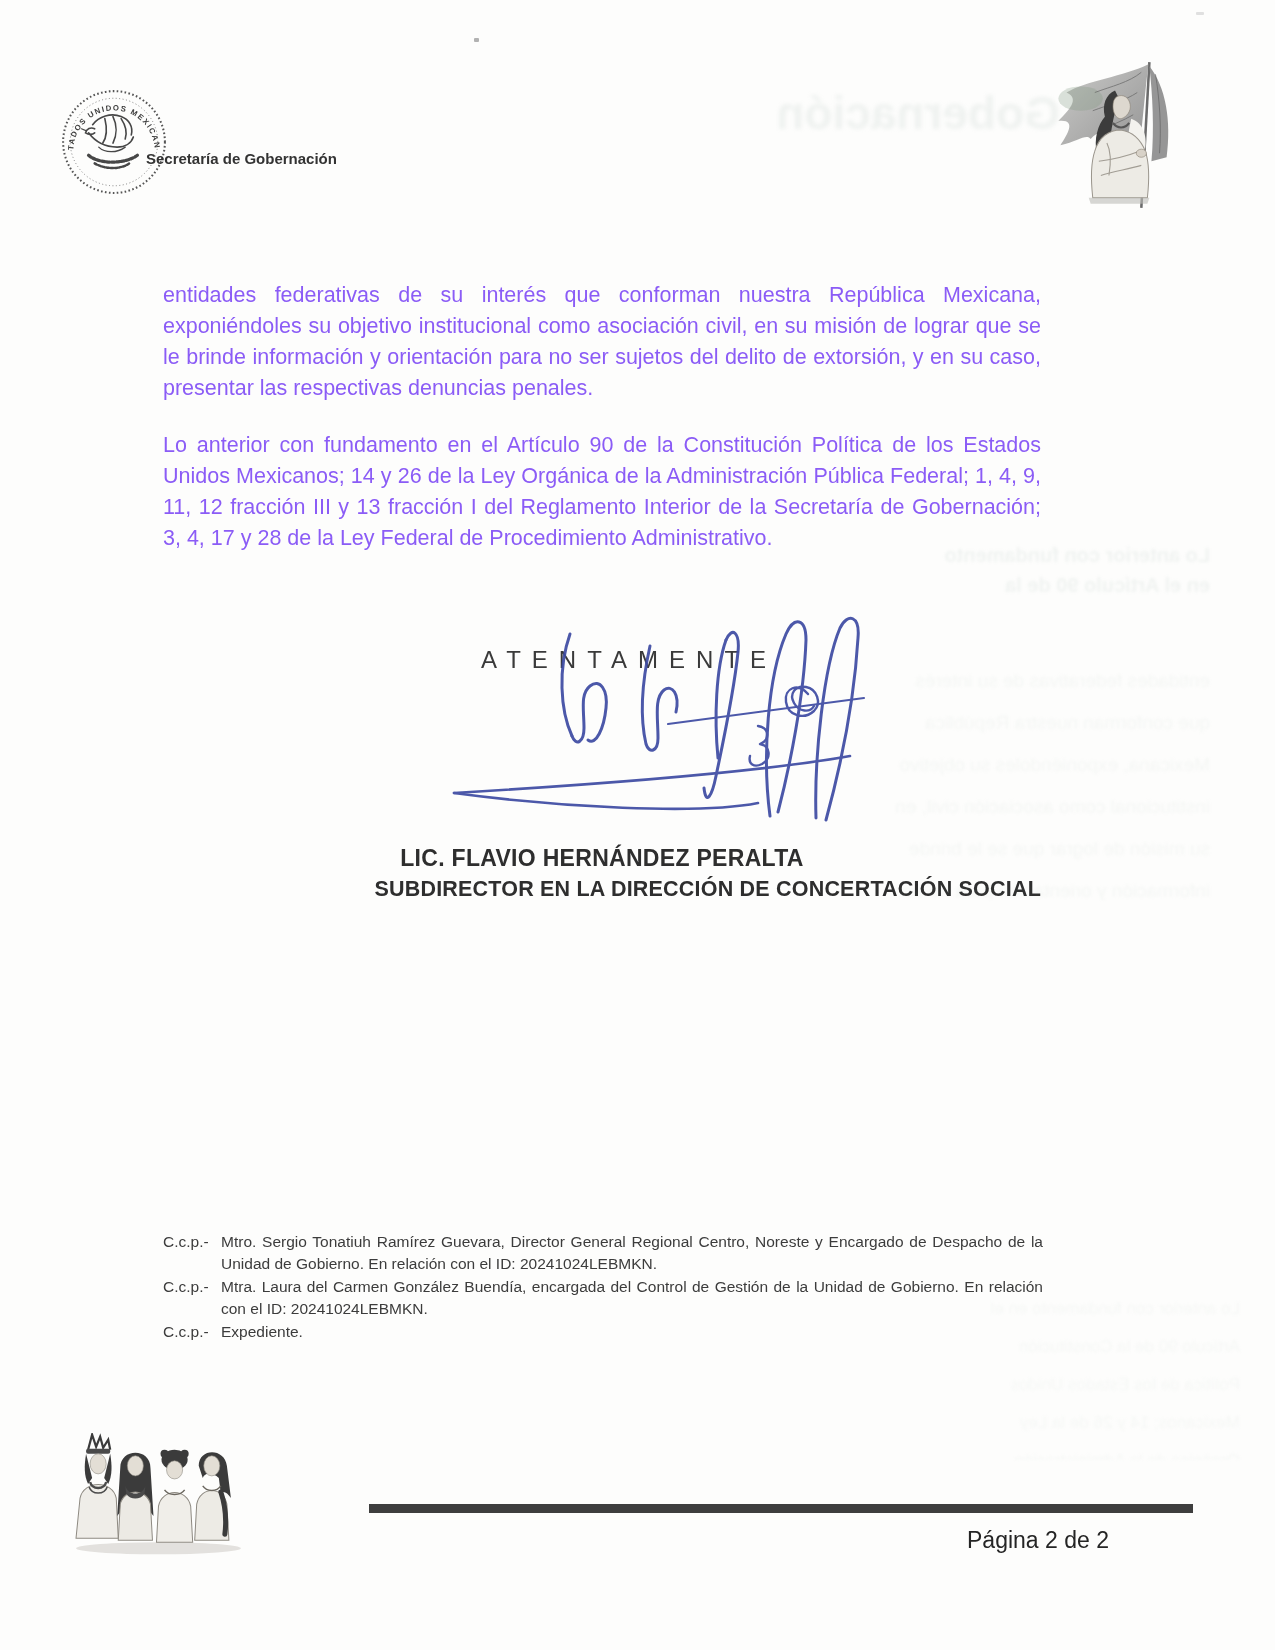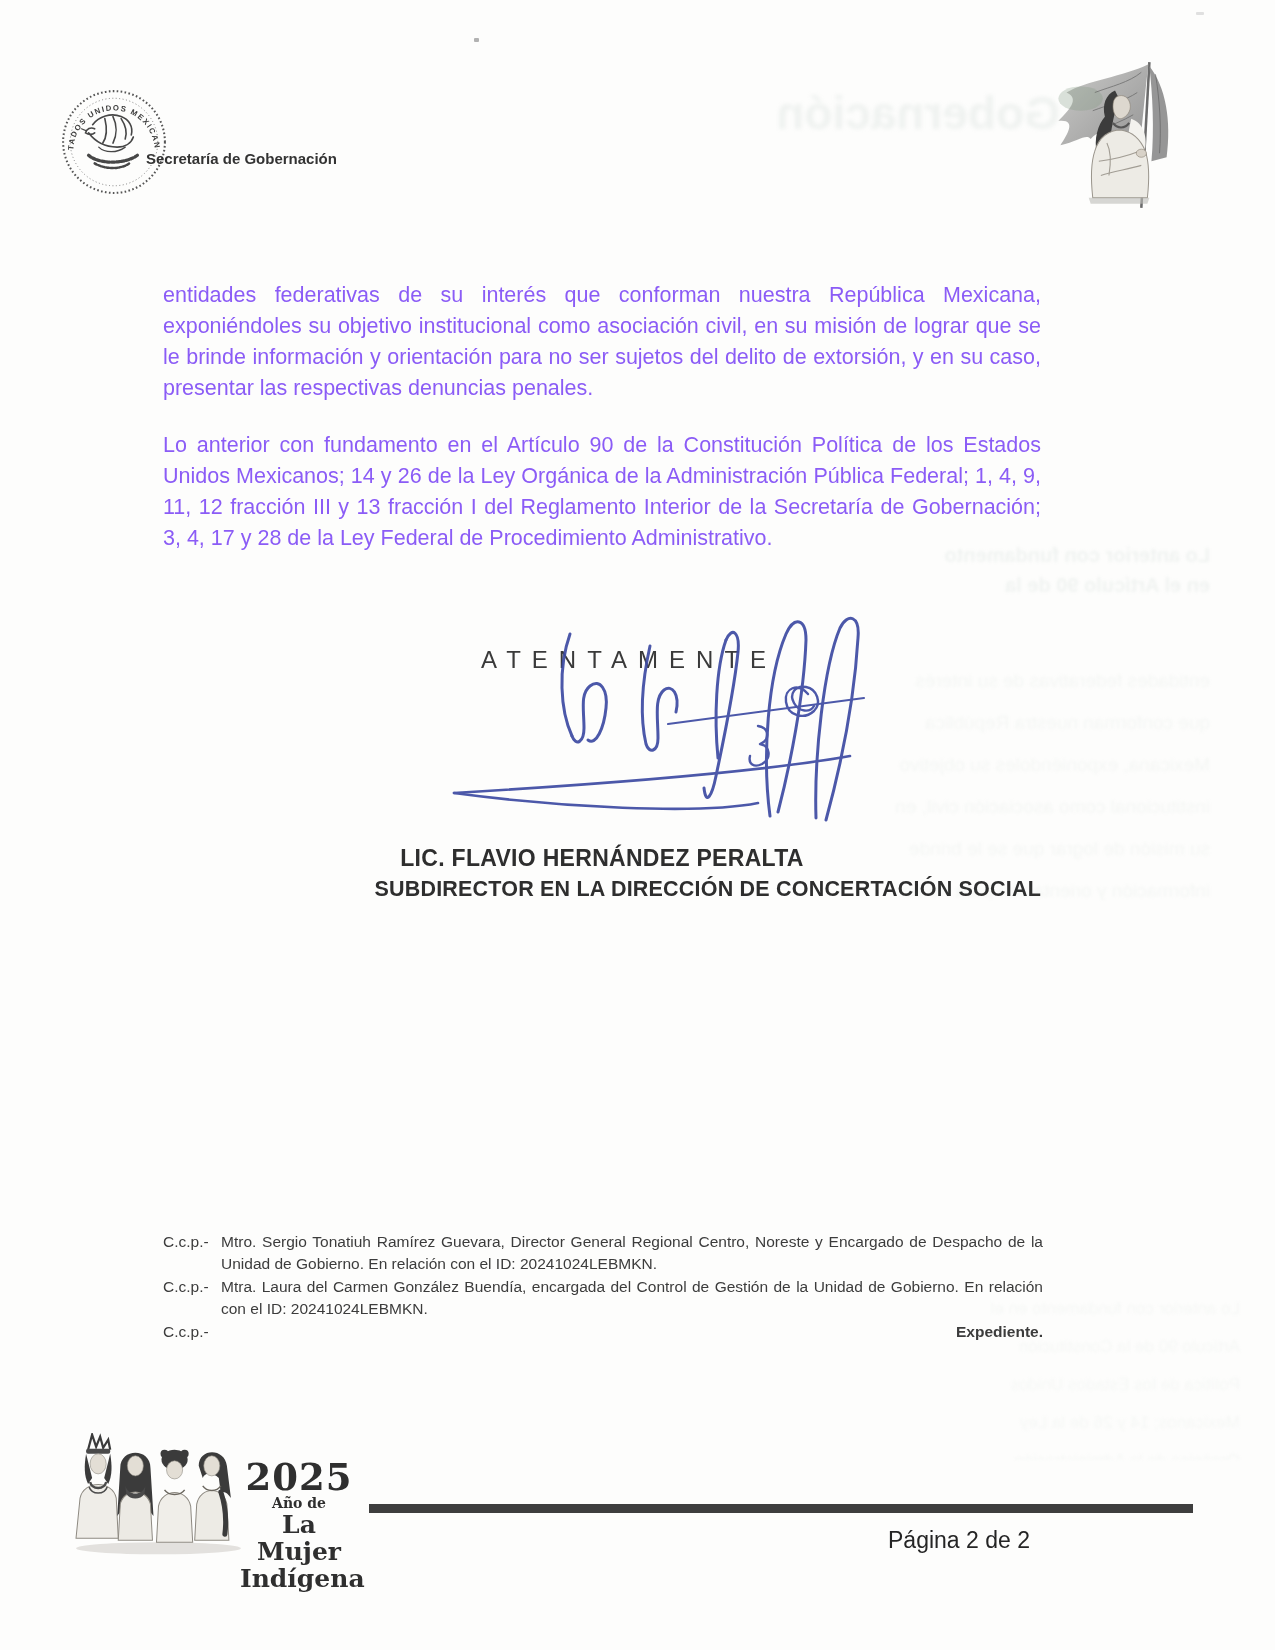--- a/index.html
+++ b/index.html
@@ -38,32 +38,32 @@
   }
   .sig-title{
     position:absolute;left:163px;top:877px;width:878px;text-align:right;
     font-size:21.5px;font-weight:700;color:#2e2e2e;letter-spacing:.2px;
   }
   
   .ccp{position:absolute;left:163px;top:1231px;width:880px;font-size:15.5px;line-height:22px;color:#3c3c3c;}
   .ccp-row{display:flex;align-items:flex-start;margin-bottom:1px;}
   .ccp-label{flex:0 0 58px;}
   .ccp-text{flex:1;text-align:justify;}
-  .ccp-row:last-child .ccp-text{text-align:right;font-weight:bold;}
+  .ccp-row:last-child .ccp-text{text-align:left;}
   
   .women-illu{position:absolute;left:72px;top:1433px;width:176px;height:124px;}
   .year-block{
     position:absolute;left:240px;top:1458px;width:118px;text-align:center;
     font-family:"DejaVu Serif","Liberation Serif",serif;color:#2f2f2f;
   }
   .year-num{font-size:37px;font-weight:700;letter-spacing:1px;line-height:38px;}
   .year-cap1{font-size:14px;font-weight:700;line-height:15px;}
   .year-cap2,.year-cap3{font-size:25px;font-weight:700;line-height:27px;}
   .footer-bar{position:absolute;left:369px;top:1504px;width:824px;height:9px;background:#3e3e3e;}
-  .page-num{position:absolute;left:888px;top:1527px;width:300px;font-size:23px;color:#252525;text-align:left;}
+  .page-num{position:absolute;left:888px;top:1527px;width:300px;font-size:23px;color:#252525;text-align:center;}
   
   .ghost{
     position:absolute;overflow:hidden;transform:scaleX(-1);
     filter:blur(2px);pointer-events:none;font-weight:700;
   }
   .ghost-wordmark{left:640px;top:86px;width:420px;height:70px;font-size:46px;color:rgba(145,170,160,.13);}
   .ghost-a{left:930px;top:540px;width:280px;height:64px;font-size:20px;line-height:30px;color:rgba(140,165,155,.11);filter:blur(1.5px);}
   .ghost-b{left:880px;top:660px;width:330px;height:240px;font-size:19px;line-height:42px;color:rgba(145,168,158,.08);filter:blur(1.5px);font-weight:400;}
   .ghost-c{left:960px;top:1290px;width:280px;height:170px;font-size:17px;line-height:38px;color:rgba(145,168,158,.07);filter:blur(1.5px);font-weight:400;}
   .speck{position:absolute;background:#8a8a8a;border-radius:1px;}
@@ -203,26 +203,20 @@
 
     <g>
       <path d="M126,32 C126,14 152,14 154,32 L158,64 C154,58 150,56 148,60 L146,44 C140,38 132,38 130,44 Z" fill="#3b3b3b"></path>
       <ellipse cx="139" cy="32" rx="8" ry="10" fill="#e3ded5" stroke="#8e8a82" stroke-width="0.6"></ellipse>
       <path d="M124,70 C128,52 150,52 154,70 L156,106 L122,106 Z" fill="#edebe5" stroke="#8e8a82" stroke-width="1"></path>
       <path d="M148,58 C152,70 154,84 152,100" stroke="#3b3b3b" stroke-width="5" fill="none" stroke-linecap="round"></path>
       <path d="M130,52 C134,58 144,58 148,52" stroke="#6b675f" stroke-width="1.4" fill="none"></path>
     </g>
   </svg>
 
-  <div class="year-block">
-    <div class="year-num">2025</div>
-    <div class="year-cap1">Año de</div>
-    <div class="year-cap2">La Mujer</div>
-    <div class="year-cap3">Indígena</div>
-  </div>
 
   <div class="footer-bar"></div>
   <div class="page-num">Página 2 de 2</div>
 
   <div class="ghost ghost-wordmark">Gobernación</div>
   <div class="ghost ghost-a">Lo anterior con fundamento en el Artículo 90 de la Constitución Política de los Estados Unidos Mexicanos; 14 y 26 de la Ley Orgánica de la Administración Pública Federal; 1, 4, 9, 11, 12 fracción III y 13 fracción I del Reglamento Interior de la Secretaría de Gobernación; 3, 4, 17 y 28 de la Ley Federal de Procedimiento Administrativo.</div>
   <div class="ghost ghost-b">entidades federativas de su interés que conforman nuestra República Mexicana, exponiéndoles su objetivo institucional como asociación civil, en su misión de lograr que se le brinde información y orientación para no ser sujetos del delito de extorsión, y en su caso, presentar las respectivas denuncias penales.</div>
   <div class="ghost ghost-c">Lo anterior con fundamento en el Artículo 90 de la Constitución Política de los Estados Unidos Mexicanos; 14 y 26 de la Ley Orgánica de la Administración Pública Federal; 1, 4, 9, 11, 12 fracción III y 13 fracción I del Reglamento Interior de la Secretaría de Gobernación; 3, 4, 17 y 28 de la Ley Federal de Procedimiento Administrativo.</div>
   <div class="speck speck-1"></div>
   <div class="speck speck-2"></div>

